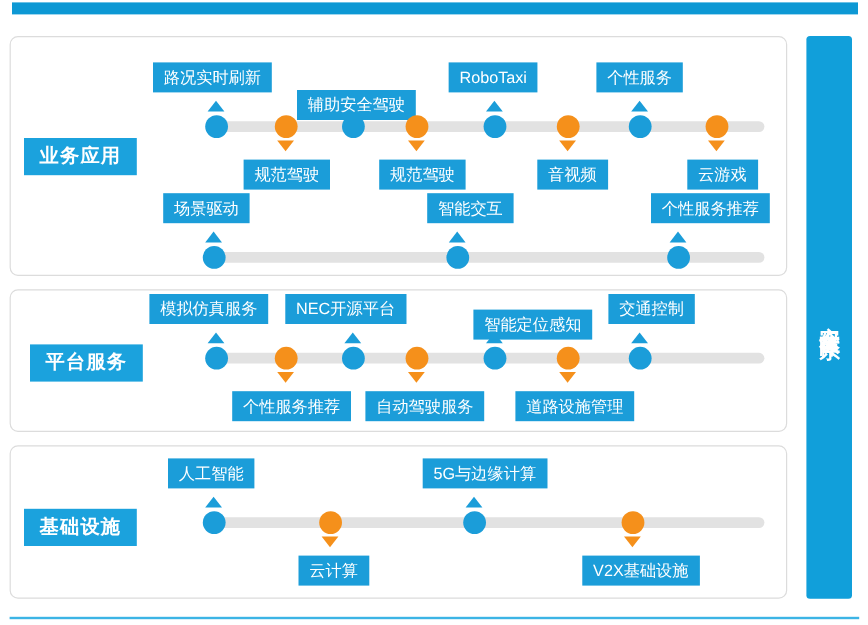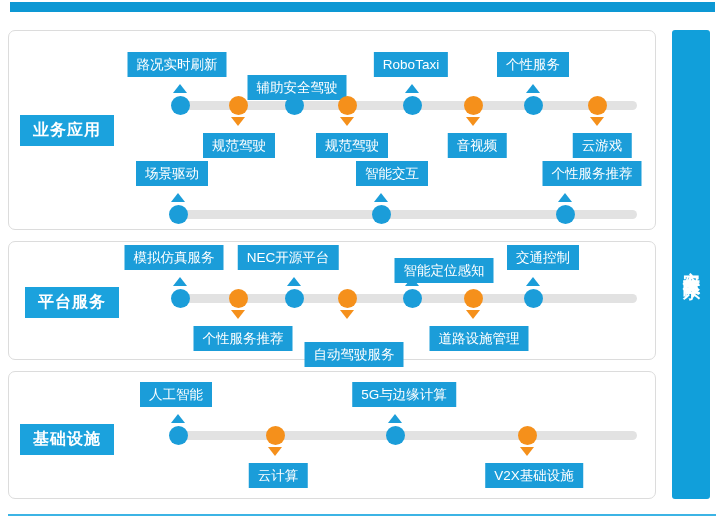--- a/index.html
+++ b/index.html
@@ -136,21 +136,21 @@
     <div class="chip" style="left: 243px; top: 326px;">个性服务推荐</div>
     <div class="node" style="left: 294px; top: 298px;">
       <div class="dot blue"></div>
       <div class="tri up"></div>
     </div>
     <div class="chip" style="left: 288px; top: 245px;">NEC开源平台</div>
     <div class="node" style="left: 347px; top: 298px;">
       <div class="dot orange"></div>
       <div class="tri down"></div>
     </div>
-    <div class="chip" style="left: 354px; top: 342px;">自动驾驶服务</div>
+    <div class="chip" style="left: 354px; top: 326px;">自动驾驶服务</div>
     <div class="node" style="left: 412px; top: 298px;">
       <div class="dot blue"></div>
       <div class="tri up"></div>
     </div>
     <div class="chip" style="left: 410px; top: 258px; margin-left: 34px;">智能定位感知</div>
     <div class="node" style="left: 473px; top: 298px;">
       <div class="dot orange"></div>
       <div class="tri down"></div>
     </div>
     <div class="chip" style="left: 479px; top: 326px;">道路设施管理</div>

